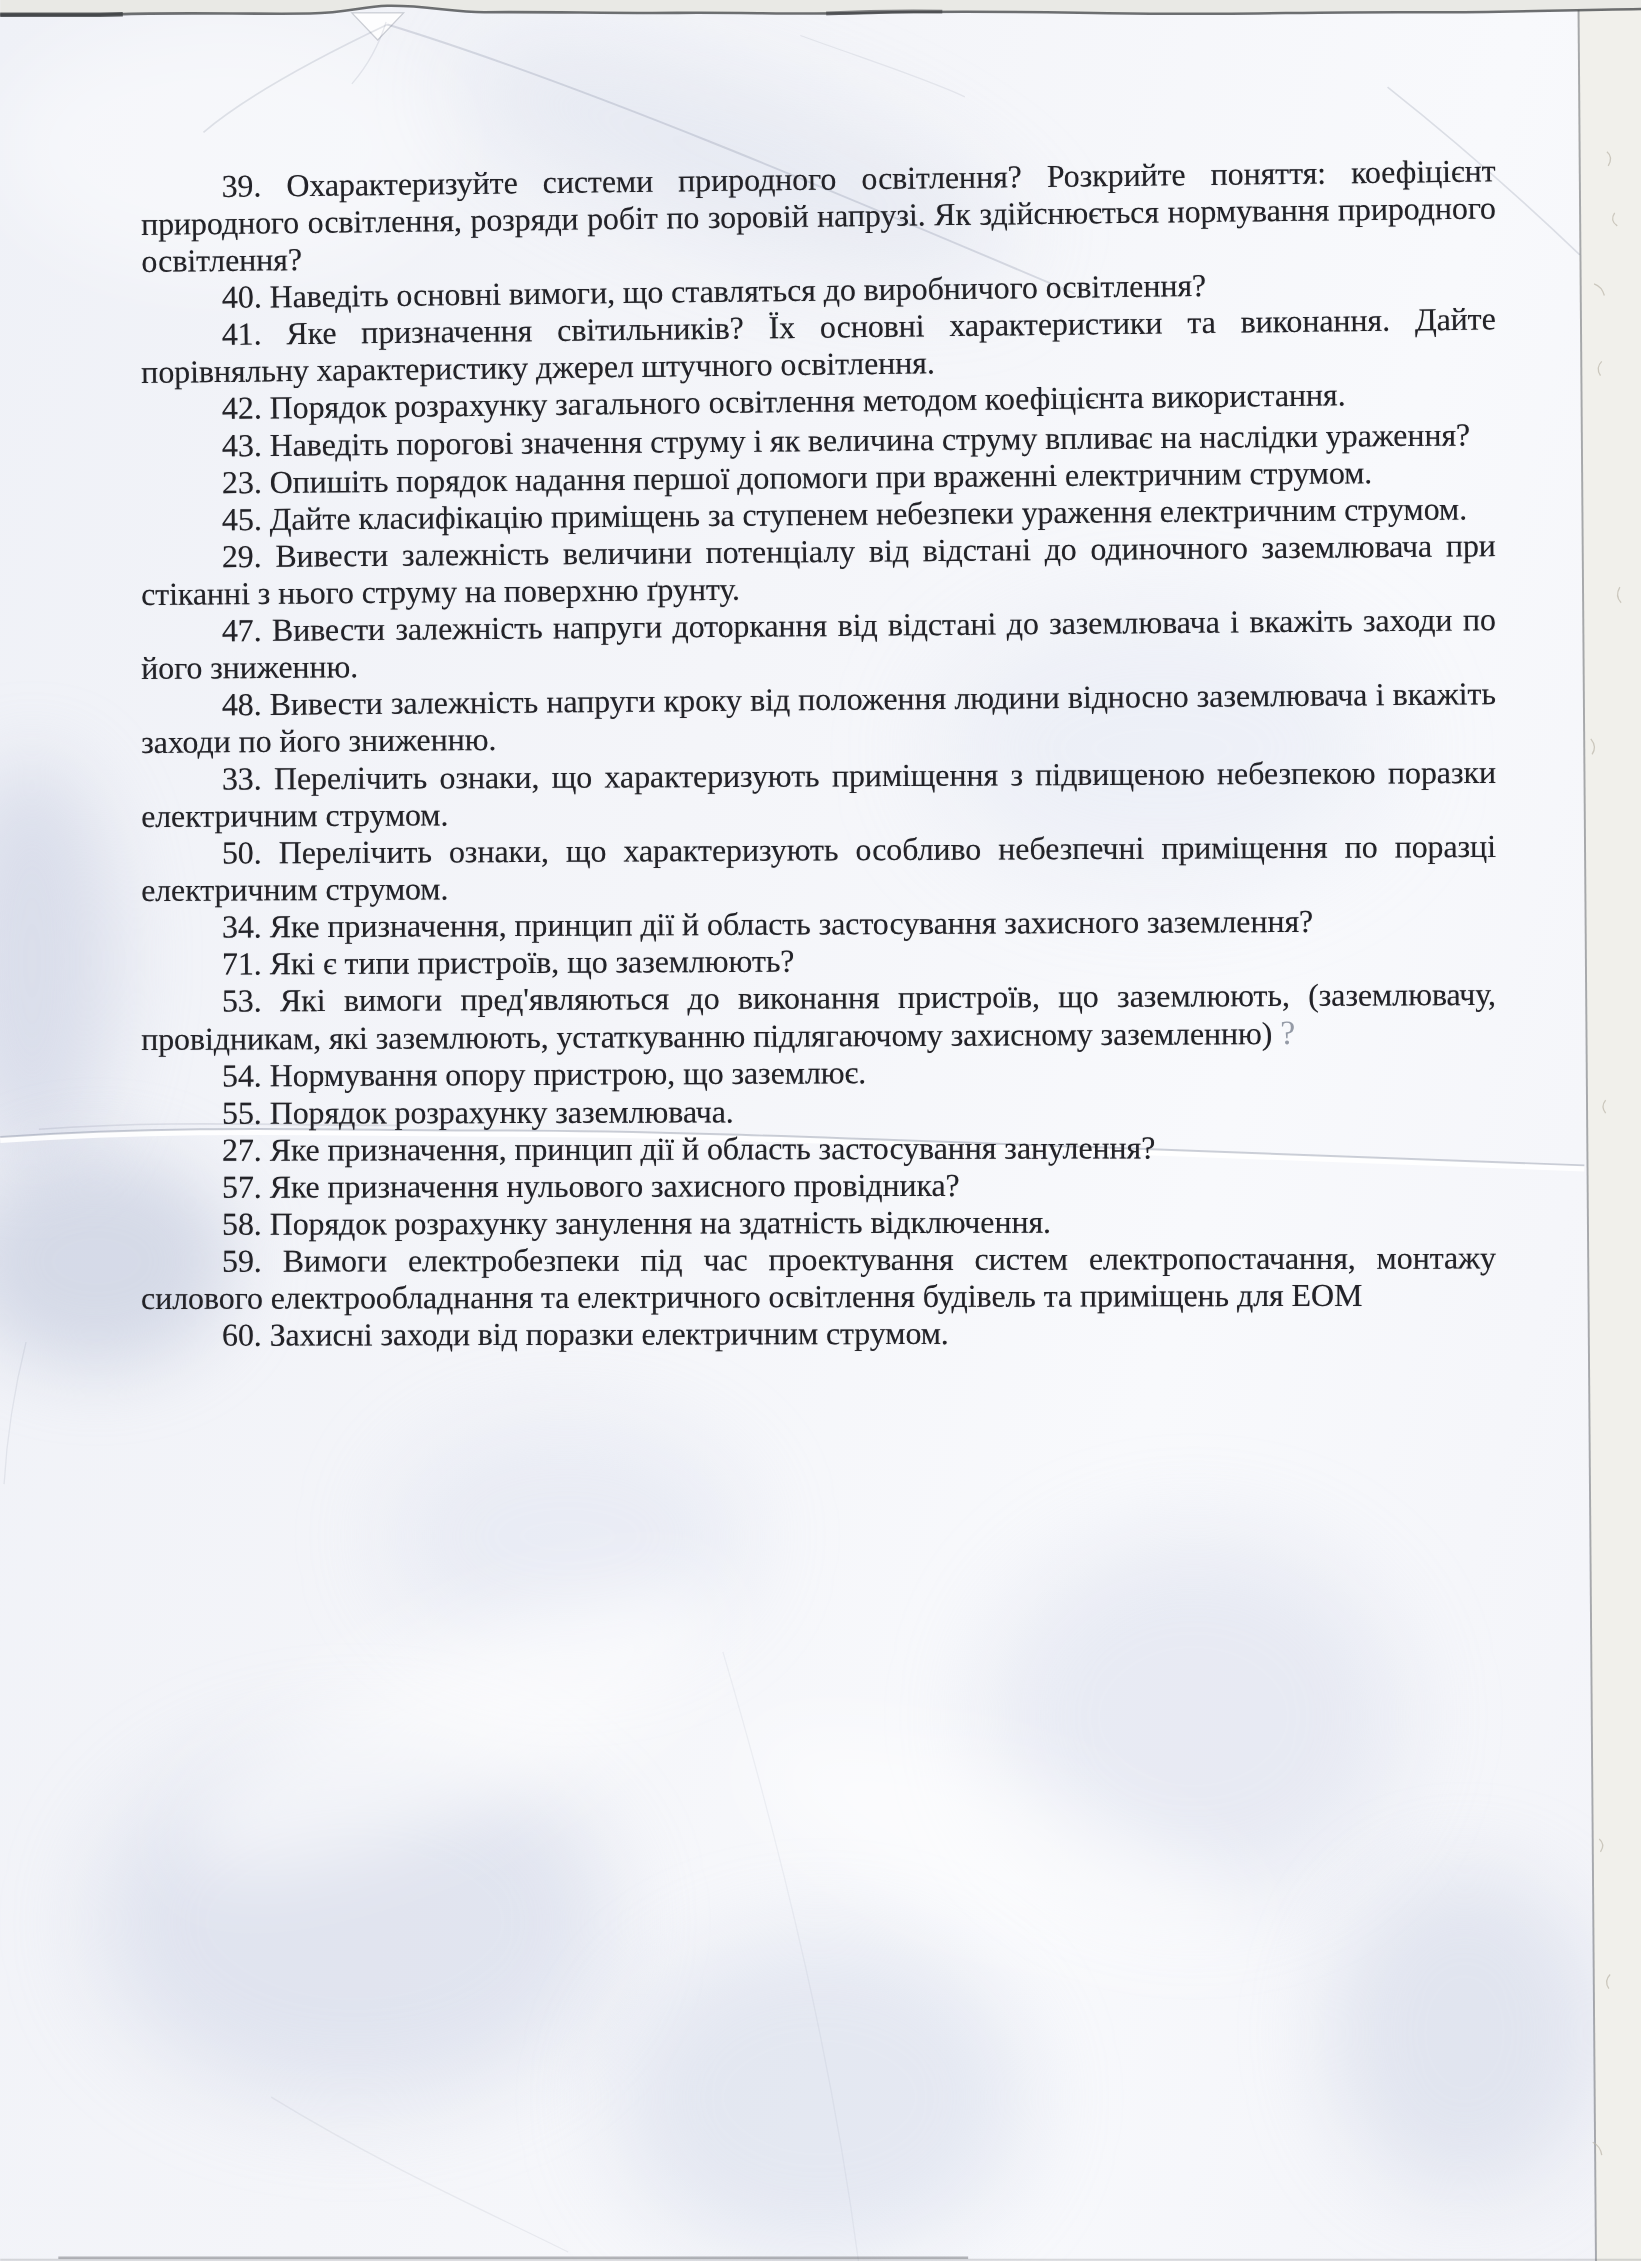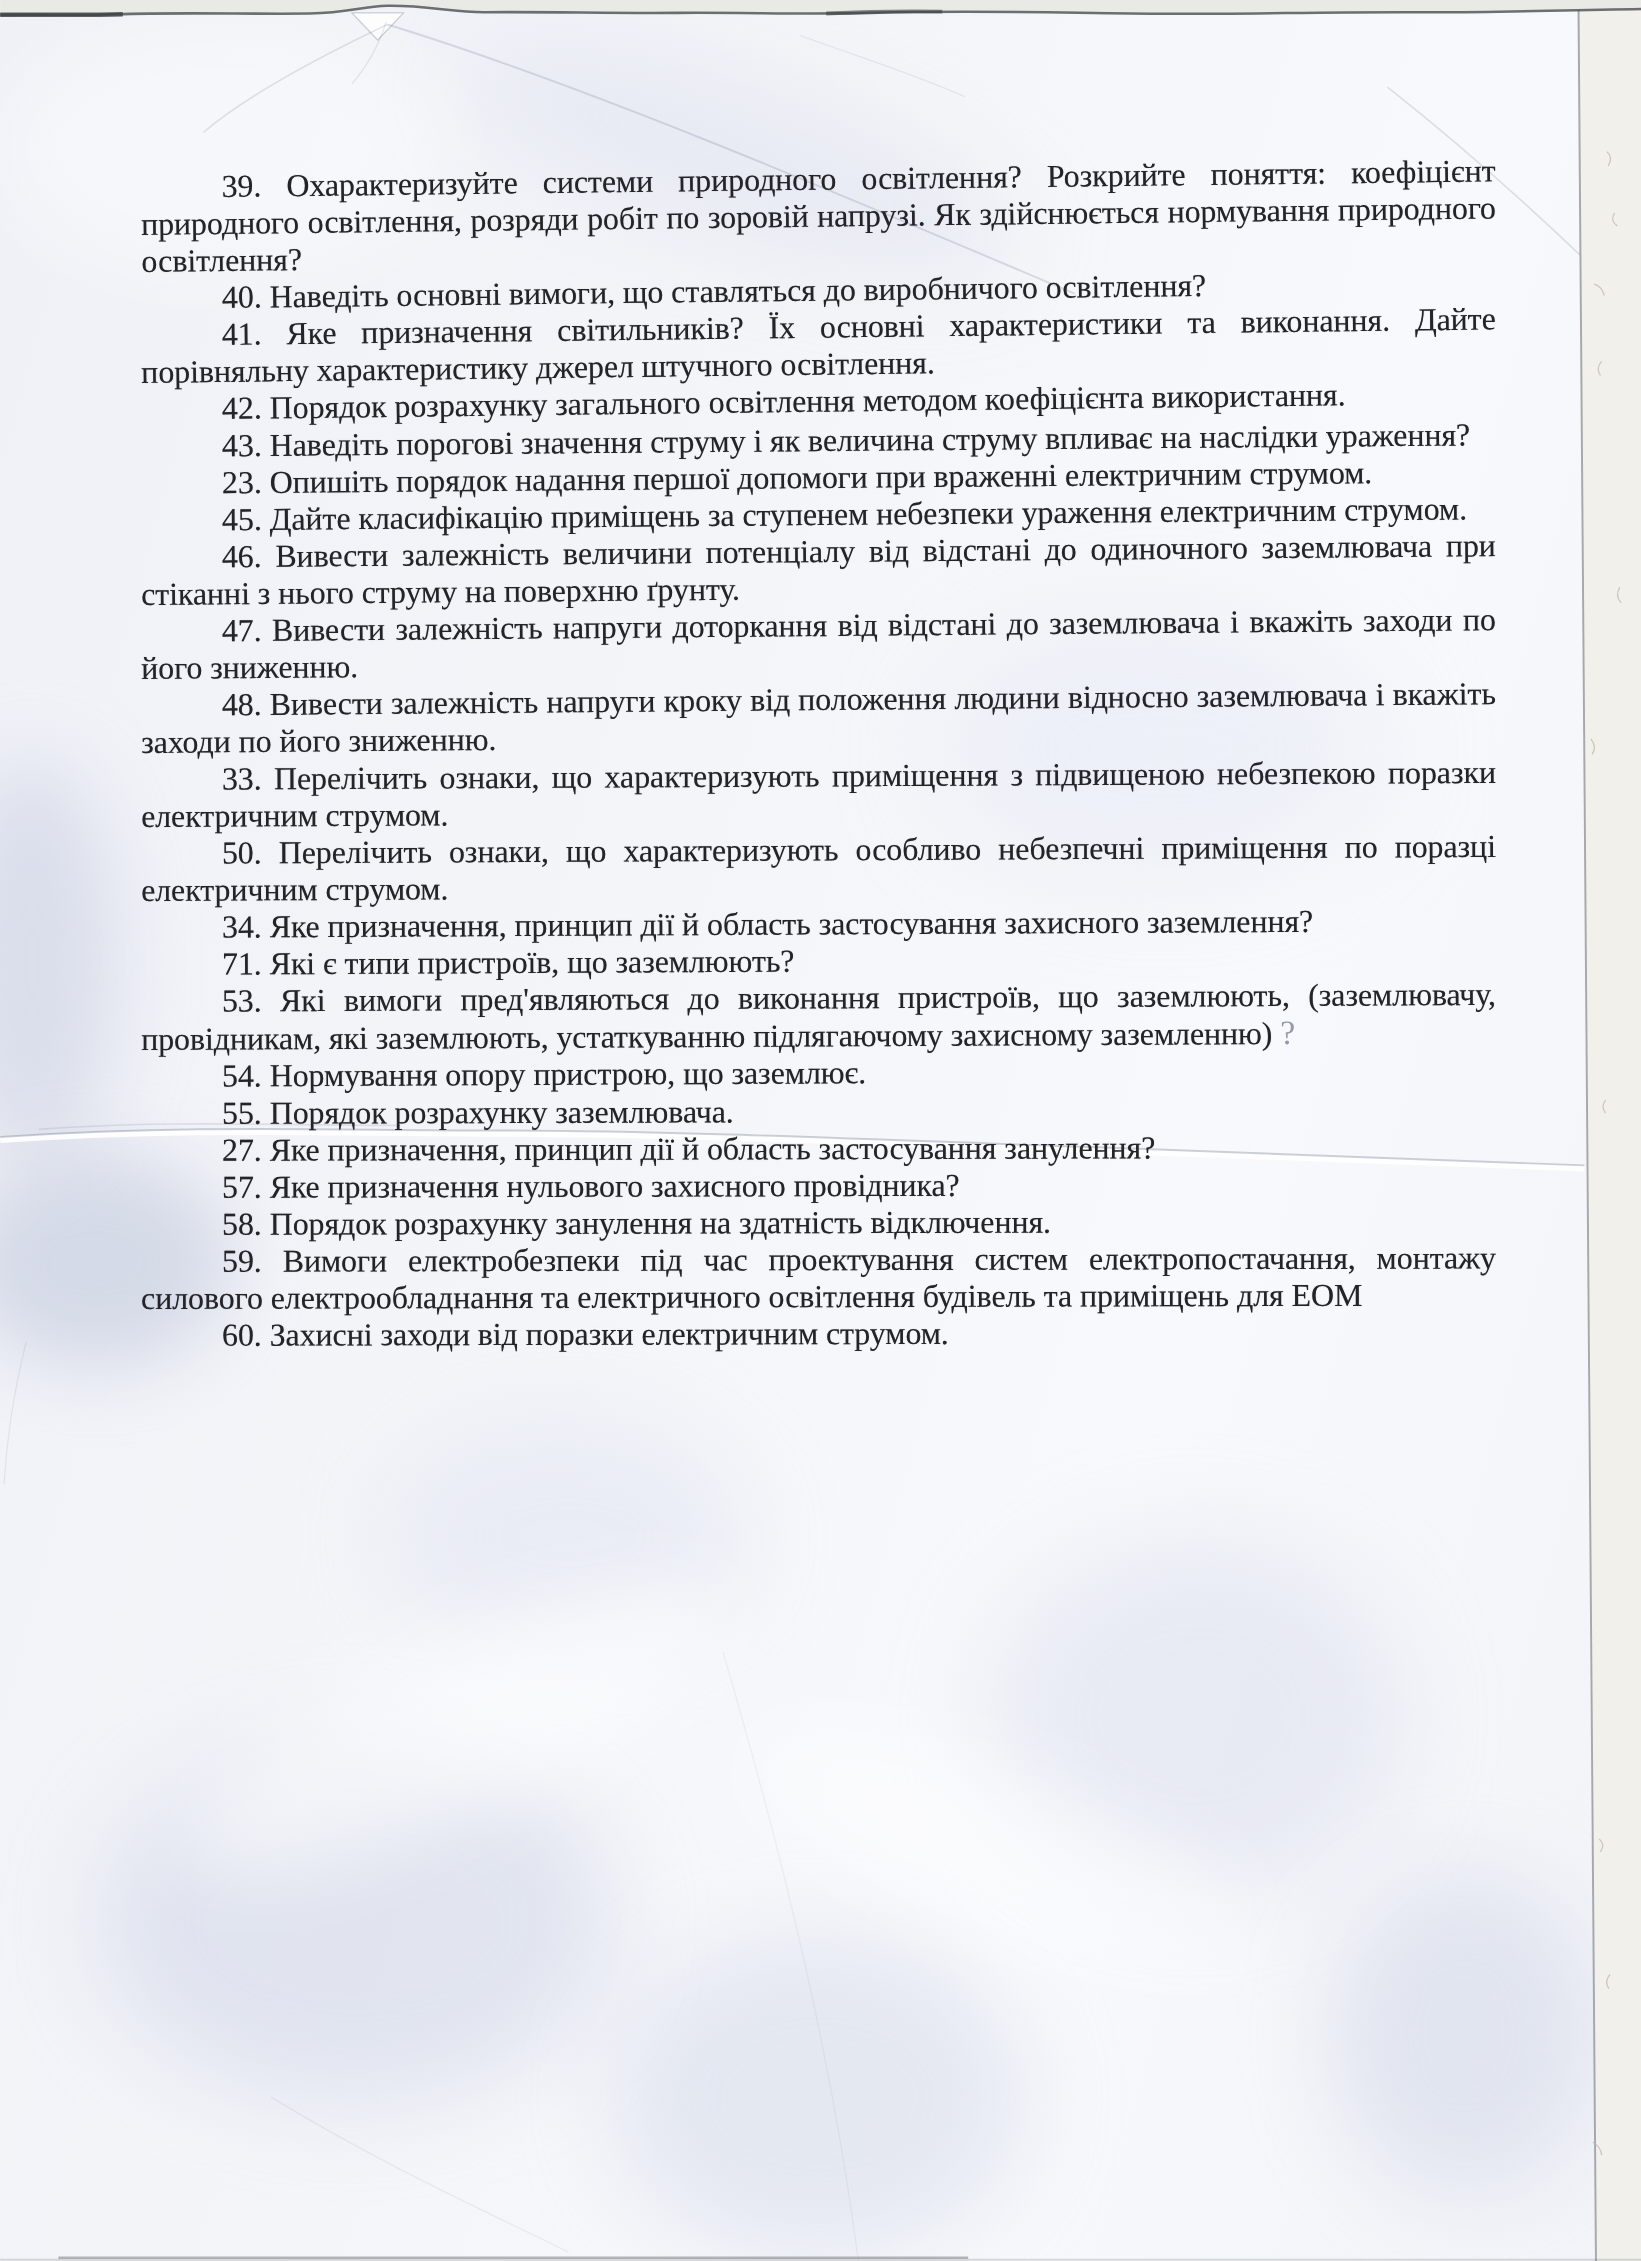--- a/index.html
+++ b/index.html
@@ -92,21 +92,21 @@
 </svg>
 
 <div class="textblock">
   <p class="q tilt-a"><span class="qnum">39.</span> <span>Охарактеризуйте системи природного освітлення? Розкрийте поняття: коефіцієнт природного освітлення, розряди робіт по зоровій напрузі. Як здійснюється нормування природного освітлення?</span></p>
   <p class="q tilt-a"><span class="qnum">40.</span> <span>Наведіть основні вимоги, що ставляться до виробничого освітлення?</span></p>
   <p class="q tilt-a"><span class="qnum">41.</span> <span>Яке призначення світильників? Їх основні характеристики та виконання. Дайте порівняльну характеристику джерел штучного освітлення.</span></p>
   <p class="q tilt-a"><span class="qnum">42.</span> <span>Порядок розрахунку загального освітлення методом коефіцієнта використання.</span></p>
   <p class="q tilt-b"><span class="qnum">43.</span> <span>Наведіть порогові значення струму і як величина струму впливає на наслідки ураження?</span></p>
   <p class="q tilt-b"><span class="qnum">23.</span> <span>Опишіть порядок надання першої допомоги при враженні електричним струмом.</span></p>
   <p class="q tilt-b"><span class="qnum">45.</span> <span>Дайте класифікацію приміщень за ступенем небезпеки ураження електричним струмом.</span></p>
-  <p class="q tilt-b"><span class="qnum">46.</span> <span>Вивести залежність величини потенціалу від відстані до одиночного заземлювача при стіканні з нього струму на поверхню ґрунту.</span></p>
+  <p class="q tilt-b"><span class="qnum">29.</span> <span>Вивести залежність величини потенціалу від відстані до одиночного заземлювача при стіканні з нього струму на поверхню ґрунту.</span></p>
   <p class="q tilt-b"><span class="qnum">47.</span> <span>Вивести залежність напруги доторкання від відстані до заземлювача і вкажіть заходи по його зниженню.</span></p>
   <p class="q tilt-b"><span class="qnum">48.</span> <span>Вивести залежність напруги кроку від положення людини відносно заземлювача і вкажіть заходи по його зниженню.</span></p>
   <p class="q tilt-c"><span class="qnum">33.</span> <span>Перелічить ознаки, що характеризують приміщення з підвищеною небезпекою поразки електричним струмом.</span></p>
   <p class="q tilt-c"><span class="qnum">50.</span> <span>Перелічить ознаки, що характеризують особливо небезпечні приміщення по поразці електричним струмом.</span></p>
   <p class="q tilt-c"><span class="qnum">34.</span> <span>Яке призначення, принцип дії й область застосування захисного заземлення?</span></p>
   <p class="q tilt-c"><span class="qnum">71.</span> <span>Які є типи пристроїв, що заземлюють?</span></p>
   <p class="q tilt-c"><span class="qnum">53.</span> <span>Які вимоги пред'являються до виконання пристроїв, що заземлюють, (заземлювачу, провідникам, які заземлюють, устаткуванню підлягаючому захисному заземленню)</span> <span class="pencil">?</span></p>
   <p class="q tilt-c"><span class="qnum">54.</span> <span>Нормування опору пристрою, що заземлює.</span></p>
   <p class="q tilt-d"><span class="qnum">55.</span> <span>Порядок розрахунку заземлювача.</span></p>
   <p class="q tilt-d"><span class="qnum">27.</span> <span>Яке призначення, принцип дії й область застосування занулення?</span></p>

